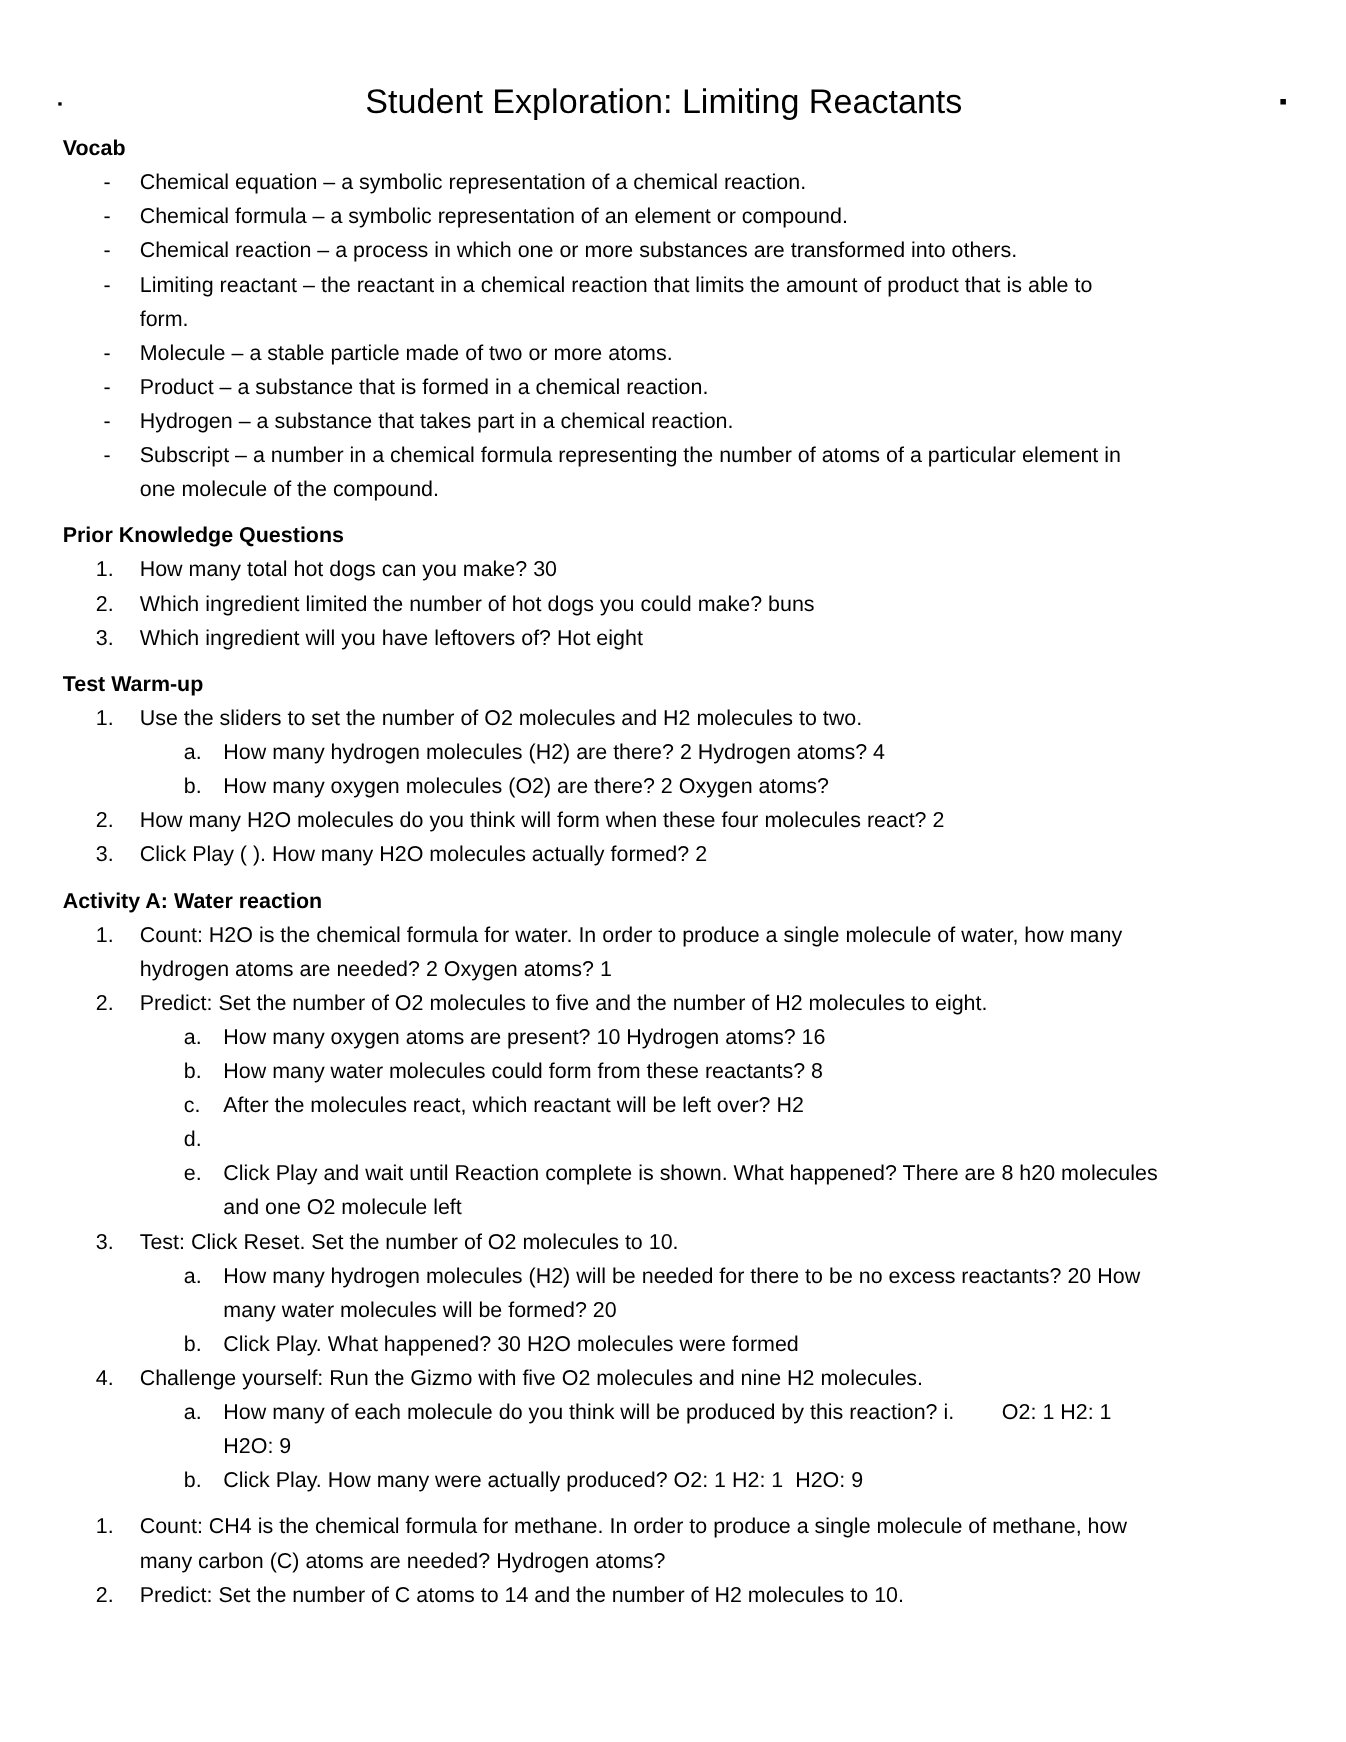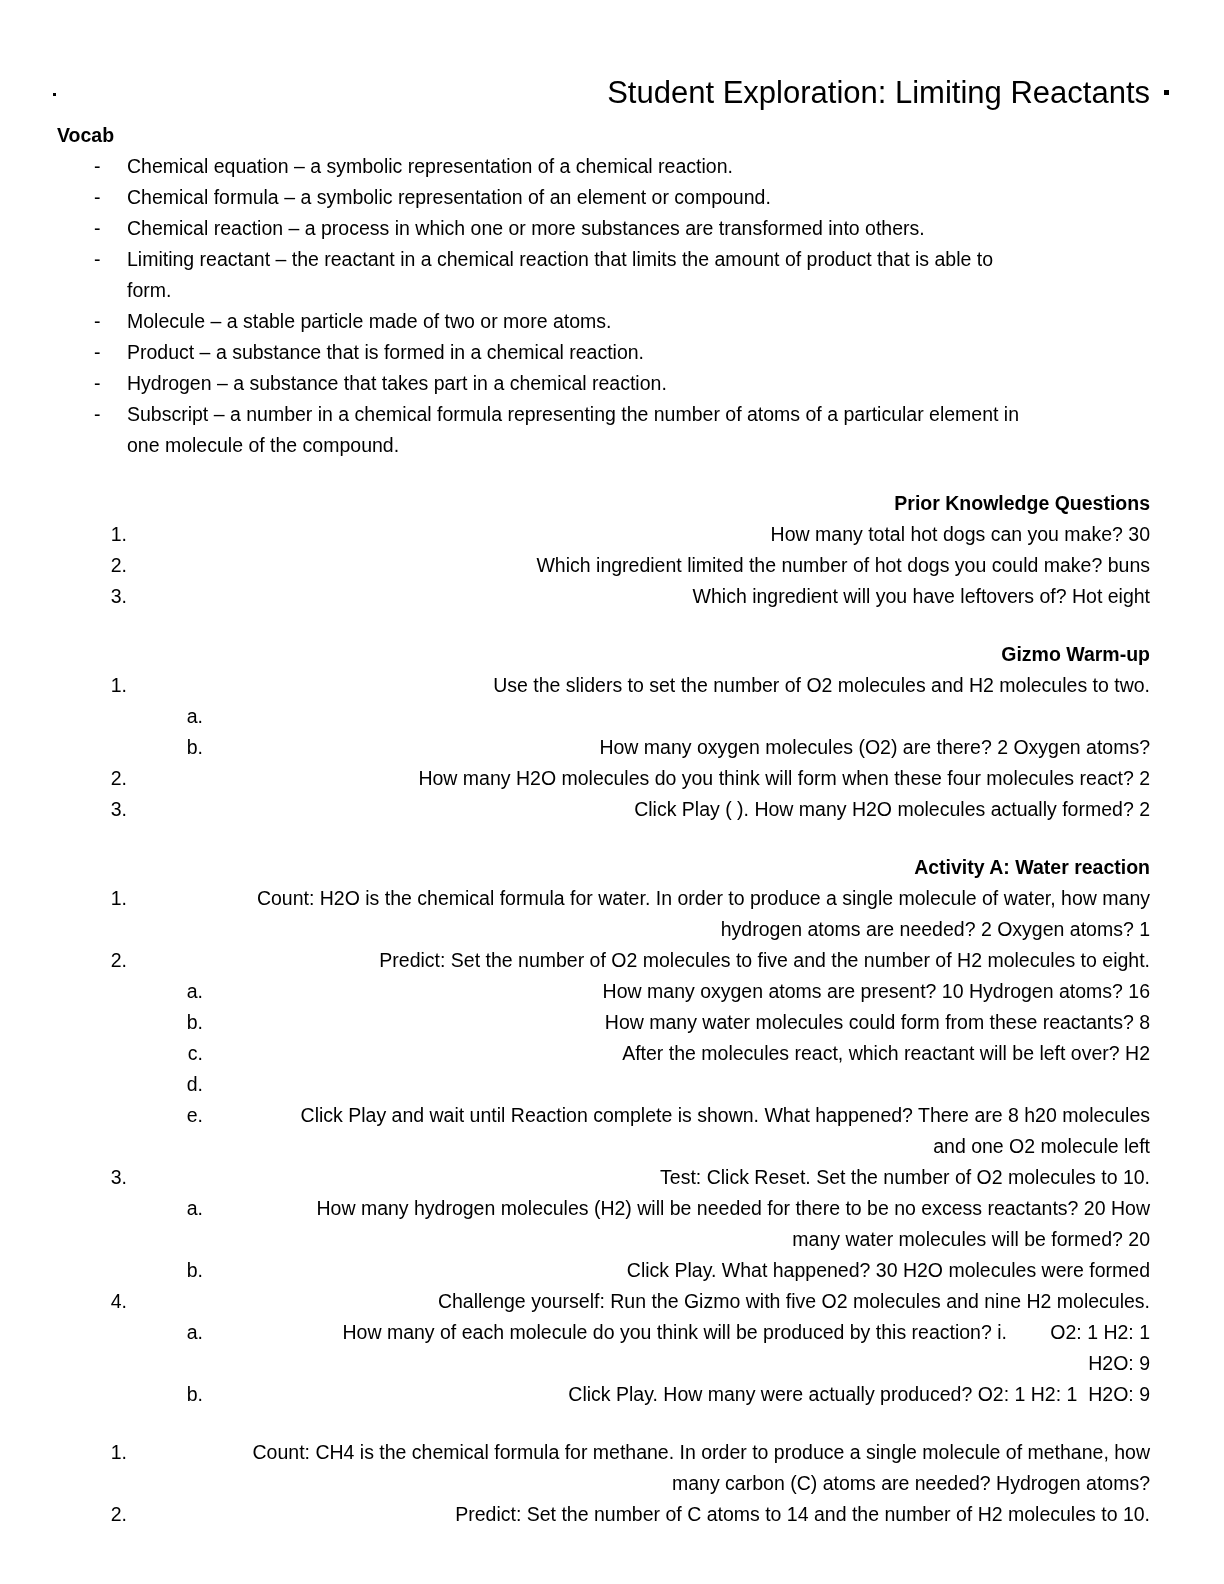--- a/index.html
+++ b/index.html
@@ -13,25 +13,25 @@
   .page {
     position:relative;
     width:1224px; height:1584px;
     padding:72px 74px 0 57px;
     overflow:hidden;
     background:#ffffff;
   }
   .doc-title {
     font-size:31px; line-height:42px;
     font-weight:400;
-    text-align:right;
+    text-align:center;
     margin-bottom:6px;
   }
   .heading { font-size:19.5px; line-height:31px; font-weight:700; }
-  .sec { margin-top:27px;text-align:right; }
+  .sec { margin-top:11px; }
   .row { display:flex; font-size:19.5px; line-height:31px; }
   .marker { white-space:pre; }
   .m1 { margin-left:30px; flex:0 0 40px; }
   .mh { margin-left:37px; flex:0 0 33px; }
   .m2 { margin-left:110px; flex:0 0 36px; }
   .text { flex:1; white-space:pre-wrap; }
   .dot { position:absolute; background:#000; }
   .dot-left  { left:53px;  top:93px; width:3px; height:3px; }
   .dot-right { left:1164px; top:90px; width:5px; height:5px; }
 </style>
@@ -93,27 +93,28 @@
       <span class="marker m1">2.</span>
       <span class="text">Which ingredient limited the number of hot dogs you could make? buns</span>
     </div>
     <div class="row">
       <span class="marker m1">3.</span>
       <span class="text">Which ingredient will you have leftovers of? Hot eight</span>
     </div>
   </div>
 
   <div class="sec">
-    <div class="heading">Gizmo Warm-up</div>
+    <div class="heading">Test Warm-up</div>
     <div class="row">
       <span class="marker m1">1.</span>
       <span class="text">Use the sliders to set the number of O2 molecules and H2 molecules to two.</span>
     </div>
     <div class="row">
       <span class="marker m2">a.</span>
+      <span class="text">How many hydrogen molecules (H2) are there? 2 Hydrogen atoms? 4</span>
     </div>
     <div class="row">
       <span class="marker m2">b.</span>
       <span class="text">How many oxygen molecules (O2) are there? 2 Oxygen atoms?</span>
     </div>
     <div class="row">
       <span class="marker m1">2.</span>
       <span class="text">How many H2O molecules do you think will form when these four molecules react? 2</span>
     </div>
     <div class="row">

